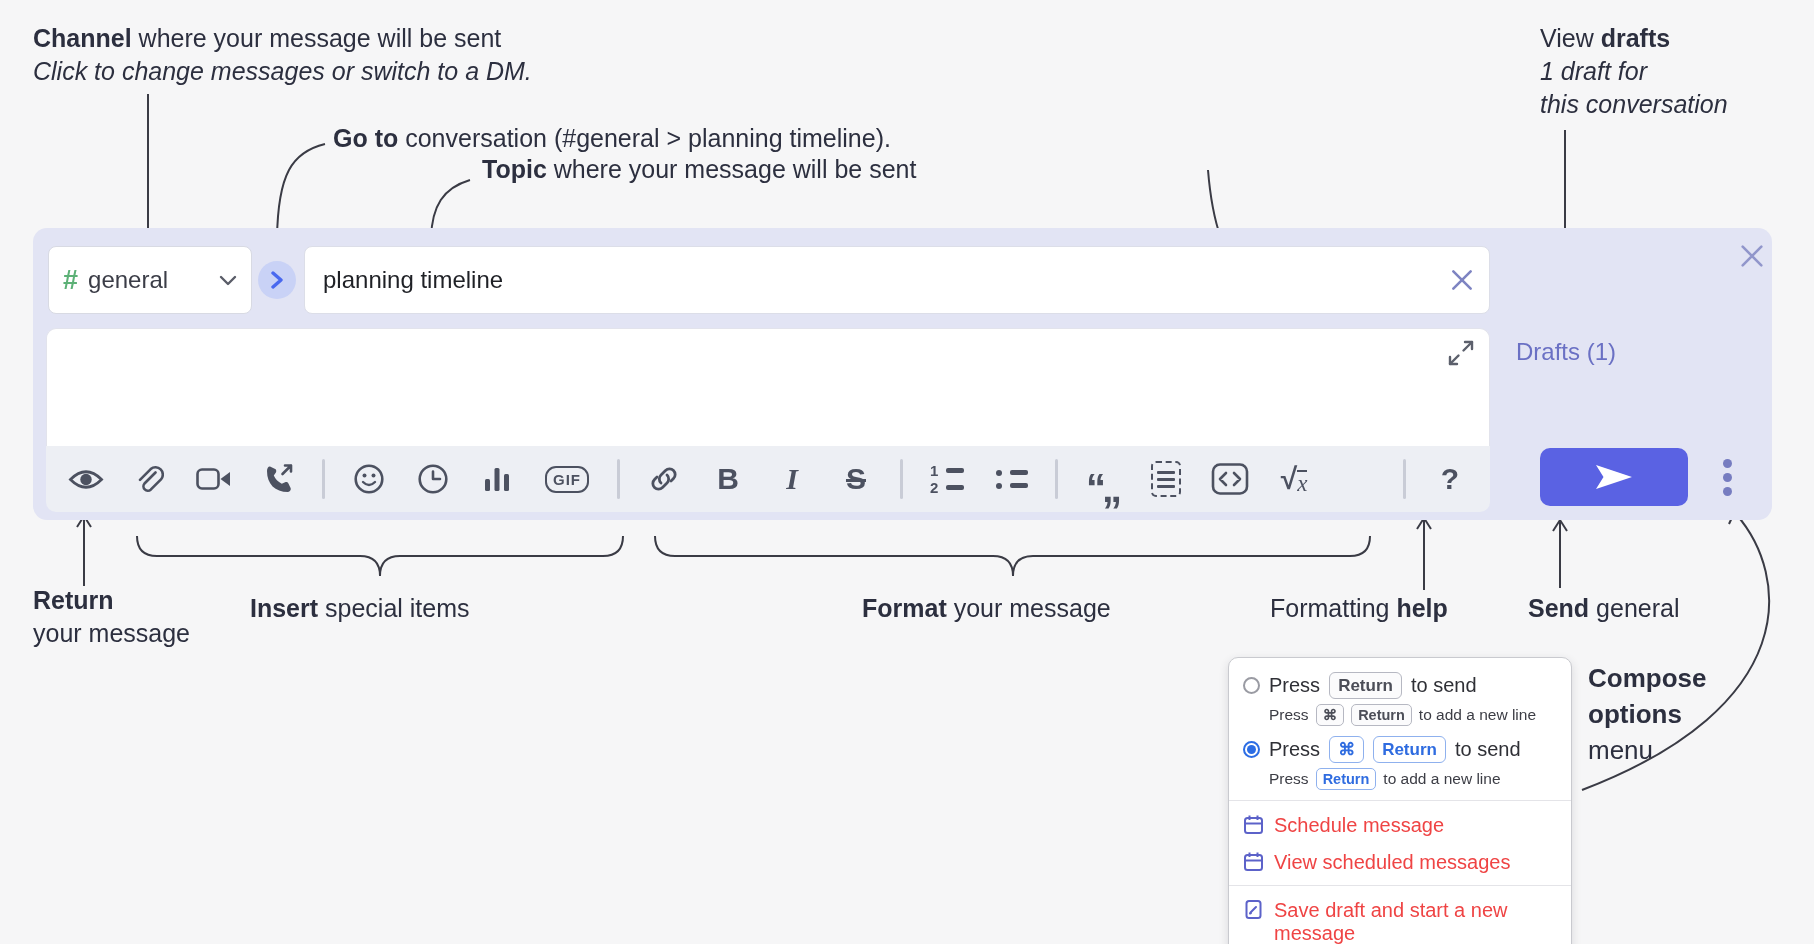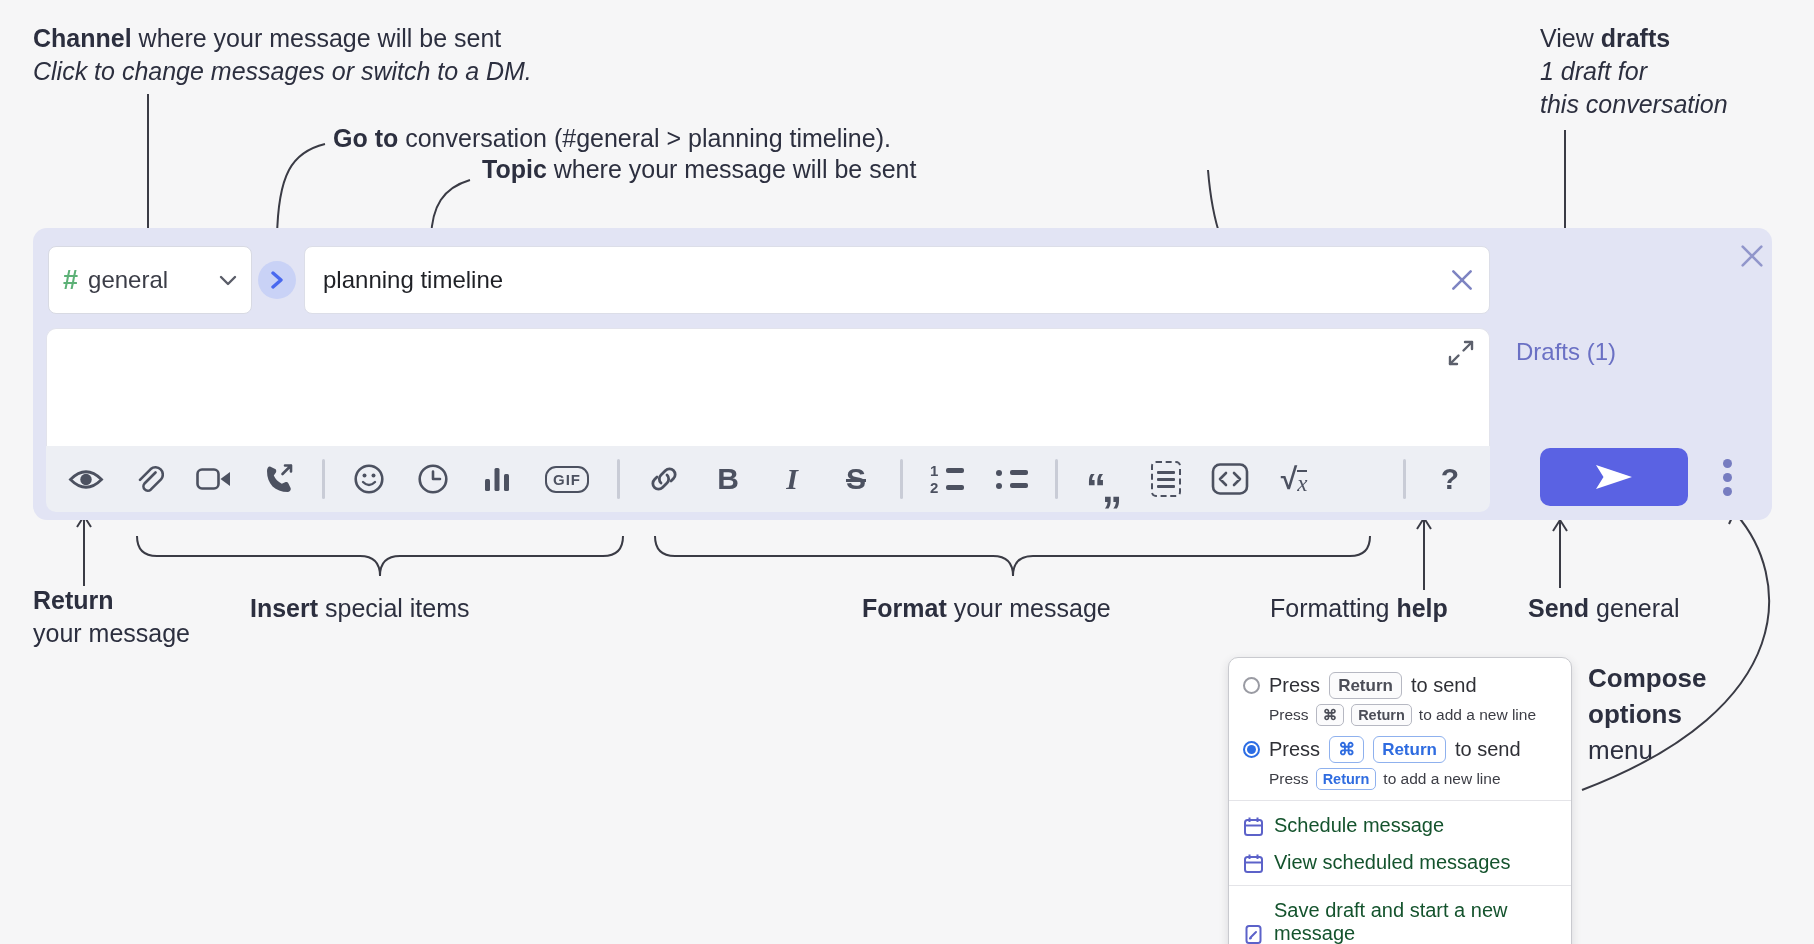--- a/index.html
+++ b/index.html
@@ -89,21 +89,21 @@
   .opt-sub  { display:flex; align-items:center; gap:7px; font-size:15.5px; color:#3c3d45; margin:5px 0 10px 26px; }
   .radio { width:17px; height:17px; border:2px solid #9a9ba3; border-radius:50%; flex:none;
            display:flex; align-items:center; justify-content:center; }
   .radio.sel { border-color:#2c6de4; }
   .radio.sel i { width:9px; height:9px; border-radius:50%; background:#2c6de4; }
   .kc { border:1.5px solid #b6b8c2; border-radius:6px; padding:0 8px; background:#fbfbfc; color:#4c4e58;
         font-size:17px; line-height:25px; white-space:nowrap;font-weight:bold; }
   .kc.sm { font-size:14.5px; line-height:20px; padding:0 6px; border-radius:5px; }
   .kc.blue { border-color:#8fb1ee; color:#2f6ce0; background:#fff; }
   .psep { height:1px; background:#e4e4e8; margin:4px -14px 6px; }
-  .pitem { display:flex; align-items:flex-end; gap:10px; font-size:20px; padding:7px 0; cursor:pointer; color:#14532d; }
+  .pitem { display:flex; align-items:flex-start; gap:10px; font-size:20px; padding:7px 0; cursor:pointer; color:#ef4444; }
   .pitem svg { color:#5c62c9; flex:none; }
 </style>
 </head>
 <body>
 
 <div class="page">
 
   <div class="ann" id="ann-channel">
     <div><b>Channel</b><span> where your message will be sent</span></div>
     <div class="it">Click to change messages or switch to a DM.</div>

